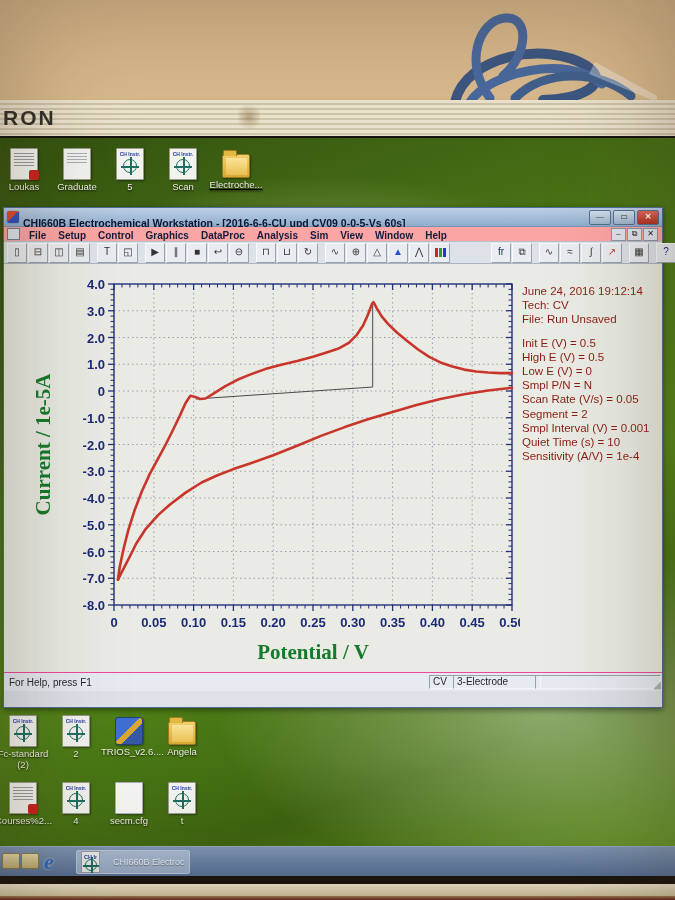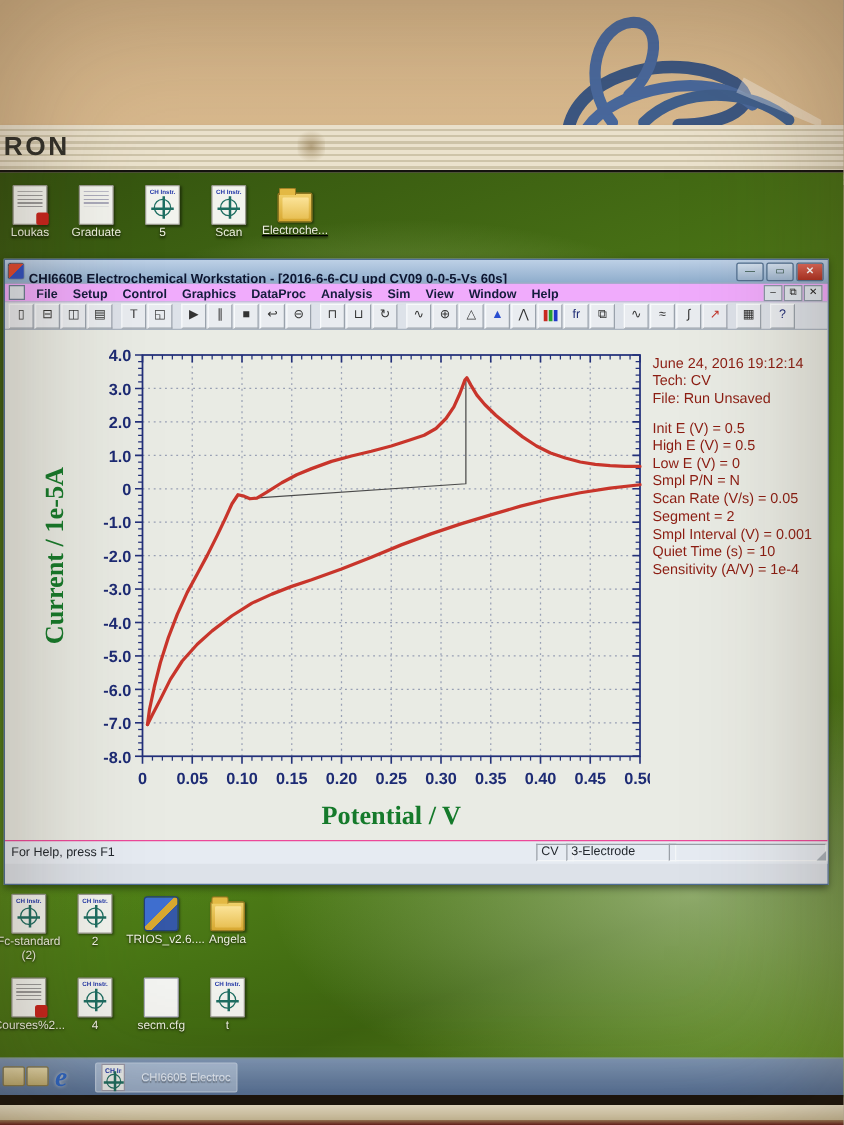--- a/index.html
+++ b/index.html
@@ -67,21 +67,21 @@
          background:linear-gradient(180deg,#bdd0e6,#8fadcc);border-bottom:1px solid #7a96b4;
          display:flex;align-items:center;padding:0 3px;box-sizing:border-box;}
   .app-ico{width:12px;height:12px;margin-right:4px;border-radius:2px;
          background:linear-gradient(135deg,#e04830 50%,#3050c0 50%);box-shadow:0 0 1px #223;}
   .title-text{font-size:10.5px;font-weight:bold;color:#0d1530;white-space:nowrap;overflow:hidden;margin-top:12px;}
   .tb-btns{margin-left:auto;display:flex;gap:2px;}
   .cap-btn{width:20px;height:13px;border:1px solid #53708f;border-radius:2px;
          background:linear-gradient(180deg,#d3e0ee,#9db4cd);font-size:8px;line-height:11px;
          text-align:center;color:#243;}
   .cap-close{background:linear-gradient(180deg,#e0695a,#b03222);color:#fff;font-weight:bold;}
-  .menubar{position:absolute;left:0;top:19px;right:0;height:15px;background:#f0abfc;
+  .menubar{position:absolute;left:0;top:19px;right:0;height:15px;background:#fca5a5;
          border-bottom:1px solid #b8c2cf;display:flex;align-items:center;padding:0 2px;box-sizing:border-box;}
   .mdi-ico{width:11px;height:10px;background:#dfe5ec;border:1px solid #6d7f94;margin:0 3px 0 1px;}
   .menu-item{font-size:10px;font-weight:bold;color:#141c3c;padding:0 6px;}
   .mdi-btns{margin-left:auto;display:flex;gap:1px;margin-right:2px;}
   .mdi-btn{width:13px;height:11px;border:1px solid #8b97a6;background:#dfe5ec;
          font-size:8px;line-height:10px;text-align:center;color:#222;}
   .toolbar{position:absolute;left:0;top:34px;right:0;height:22px;background:#dde2e9;
          border-bottom:1px solid #aab4c0;display:flex;align-items:center;padding:0 3px;box-sizing:border-box;}
   .tb-group{display:flex;gap:1px;margin-right:7px;}
   .tb-btn{width:18px;height:18px;background:#e9ecf0;border:1px solid;
@@ -266,21 +266,21 @@
           <span class="tb-btn">∿</span>
           <span class="tb-btn">⊕</span>
           <span class="tb-btn">△</span>
           <span class="tb-btn" style="color: rgb(42, 79, 208);">▲</span>
           <span class="tb-btn">⋀</span>
           <span class="tb-btn"><span class="rgb-bars">
               <i style="background: rgb(200, 42, 32);"></i>
               <i style="background: rgb(40, 160, 48);"></i>
               <i style="background: rgb(32, 56, 200);"></i>
             </span></span>
-          <span class="tb-btn" style="color: rgb(29, 43, 116);">fr</span>
+          <span class="tb-btn" style="color: rgb(29, 43, 116); margin-left: 40px;">fr</span>
           <span class="tb-btn">⧉</span>
         </div>
         <div class="tb-group">
           <span class="tb-btn">∿</span>
           <span class="tb-btn">≈</span>
           <span class="tb-btn">∫</span>
           <span class="tb-btn" style="color: rgb(194, 51, 39);">↗</span>
         </div>
         <div class="tb-group">
           <span class="tb-btn">▦</span>

